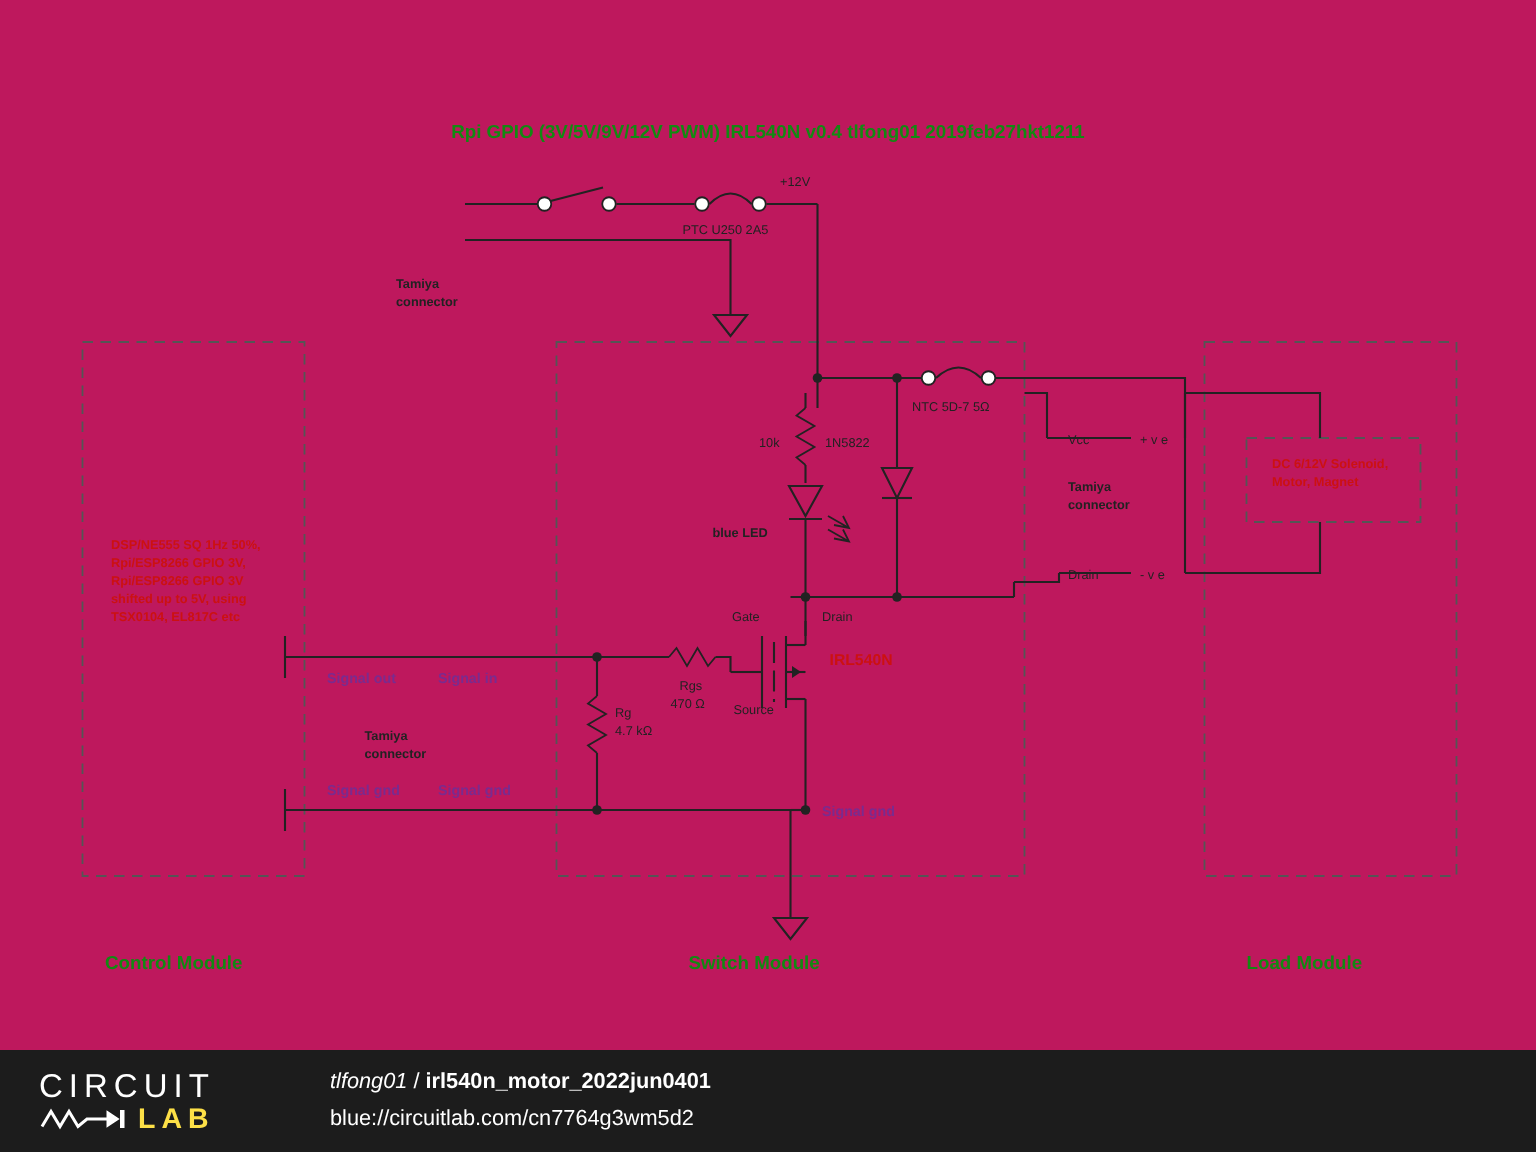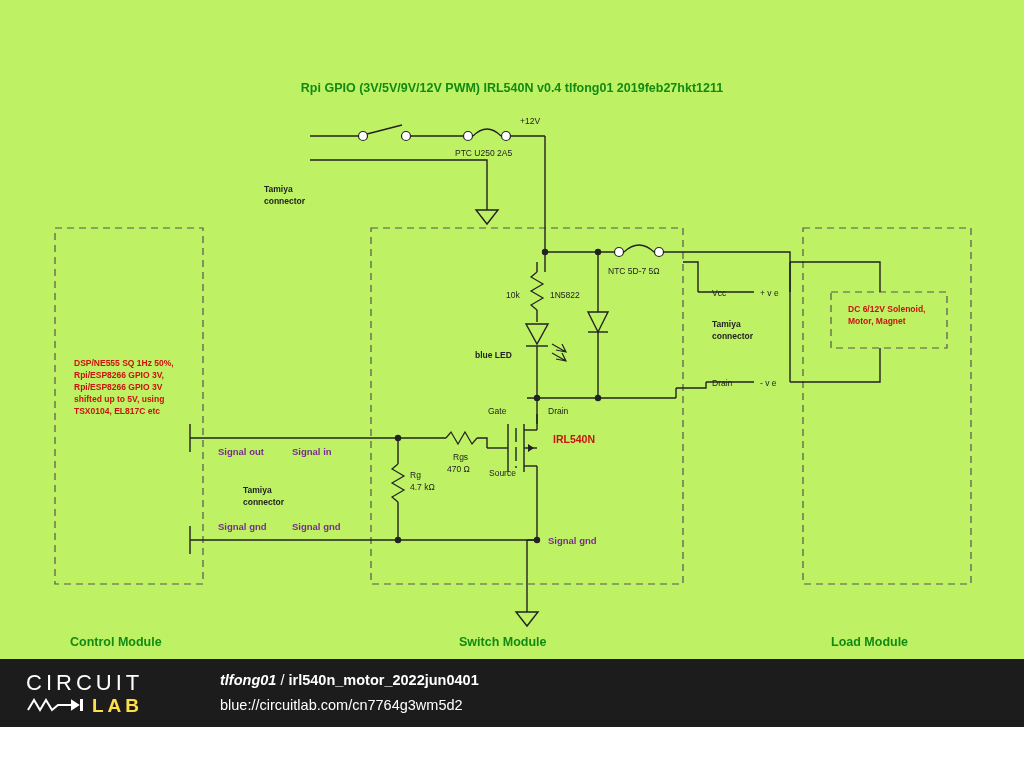--- a/index.html
+++ b/index.html
@@ -12,21 +12,21 @@
     height: 768px;
     font-family: "Liberation Sans", sans-serif;
     position: relative;
     overflow: hidden;
   }
   #canvas {
     position: absolute;
     left: 0; top: 0;
     width: 1024px;
     height: 700px;
-    background: #bef264;
+    background: #be185d;
   }
   svg.schematic {
     position: absolute;
     left: 0; top: 0;
     width: 1024px;
     height: 700px;
   }
   .title-text {
     fill: #128a12;
     font-size: 12.5px;
@@ -89,21 +89,21 @@
   }
   .open-node {
     fill: #ffffff;
     stroke: #222222;
     stroke-width: 1.2;
   }
   
   #footer {
     position: absolute;
     left: 0;
-    top: 659px;
+    top: 700px;
     width: 1024px;
     height: 68px;
     background: #1c1c1c;
     color: #ffffff;
     display: flex;
     align-items: center;
   }
   #logo {
     width: 200px;
     padding-left: 26px;
@@ -140,21 +140,21 @@
   }
   #footer-text {
     padding-left: 20px;
     line-height: 1.45;
   }
   #footer-line1 {
     font-size: 14.5px;
   }
   #footer-line1 .author {
     font-style: italic;
-    font-weight: bold;
+    font-weight: normal;
   }
   #footer-line1 .sep {
     font-style: normal;
     font-weight: normal;
   }
   #footer-line1 .fname {
     font-weight: bold;
   }
   #footer-line2 {
     font-size: 14.5px;

